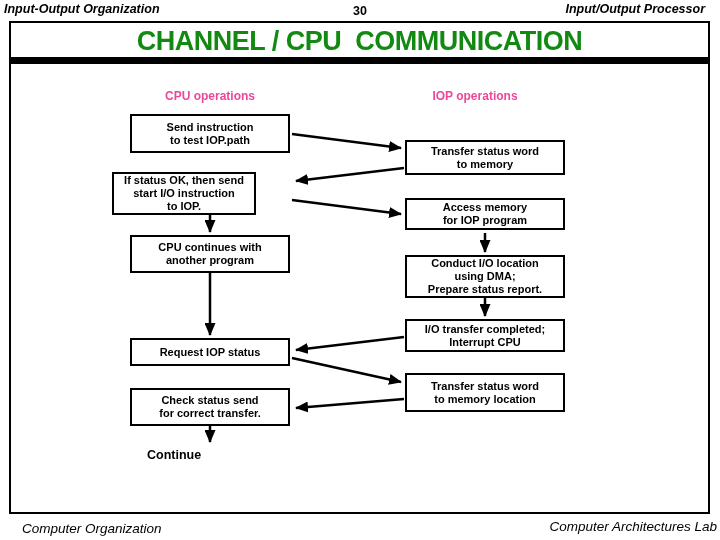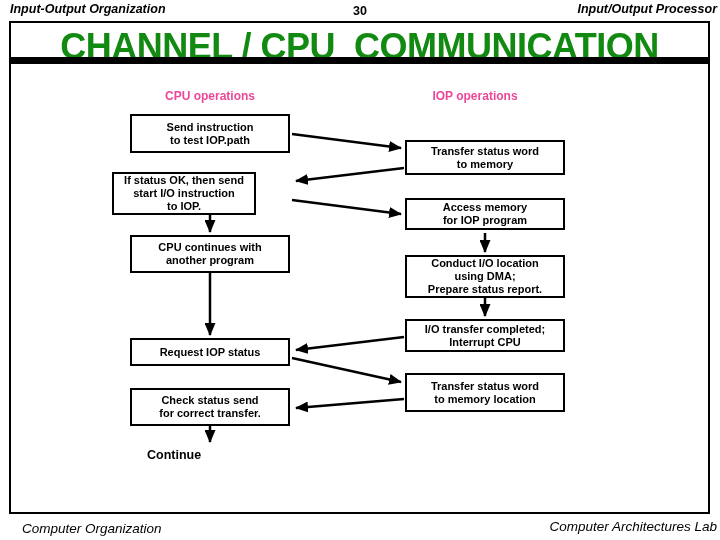--- a/index.html
+++ b/index.html
@@ -13,21 +13,21 @@
     position:absolute; top:2px; font-size:12.5px; font-weight:bold;
     font-style:italic; color:#000;
   }
   .hdr-center { font-style:normal; left:0; width:720px; text-align:center; top:4px; }
   .frame {
     position:absolute; left:9px; top:21px; width:701px; height:493px;
     border:2px solid #000; background:#fff;
   }
   .slide-title {
     position:absolute; left:9px; top:26px; width:701px; text-align:center;
-    font-size:36px; font-weight:bold; letter-spacing:-0.5px;
+    font-size:27px; font-weight:bold; letter-spacing:-0.5px;
     white-space:pre;
   }
   .thick-bar {
     position:absolute; left:9px; top:57px; width:701px; height:7px;
     background:#000;
   }
   .col-heading {
     position:absolute; font-size:12px; font-weight:bold; color:#ec4899;
     text-align:center; width:160px;
   }
@@ -45,23 +45,23 @@
   .ftr {
     position:absolute; font-size:13.5px; font-weight:normal; font-style:italic;
     color:#000; top:521px;
   }
 </style>
 </head>
 <body>
 
 <div class="stage">
 
-  <div class="hdr" style="left:10px;">Input-Output Organization</div>
+  <div class="hdr" style="left:4px;">Input-Output Organization</div>
   <div class="hdr hdr-center">30</div>
-  <div class="hdr" style="right:3px;">Input/Output Processor</div>
+  <div class="hdr" style="right:15px;">Input/Output Processor</div>
 
   <div class="frame"></div>
 
   <div class="slide-title" style="color:#128a12;">CHANNEL / CPU  COMMUNICATION</div>
 
   <div class="thick-bar"></div>
 
   <div class="col-heading" style="left:130px; top:89px;">CPU operations</div>
   <div class="col-heading" style="left:395px; top:89px;">IOP operations</div>
 

